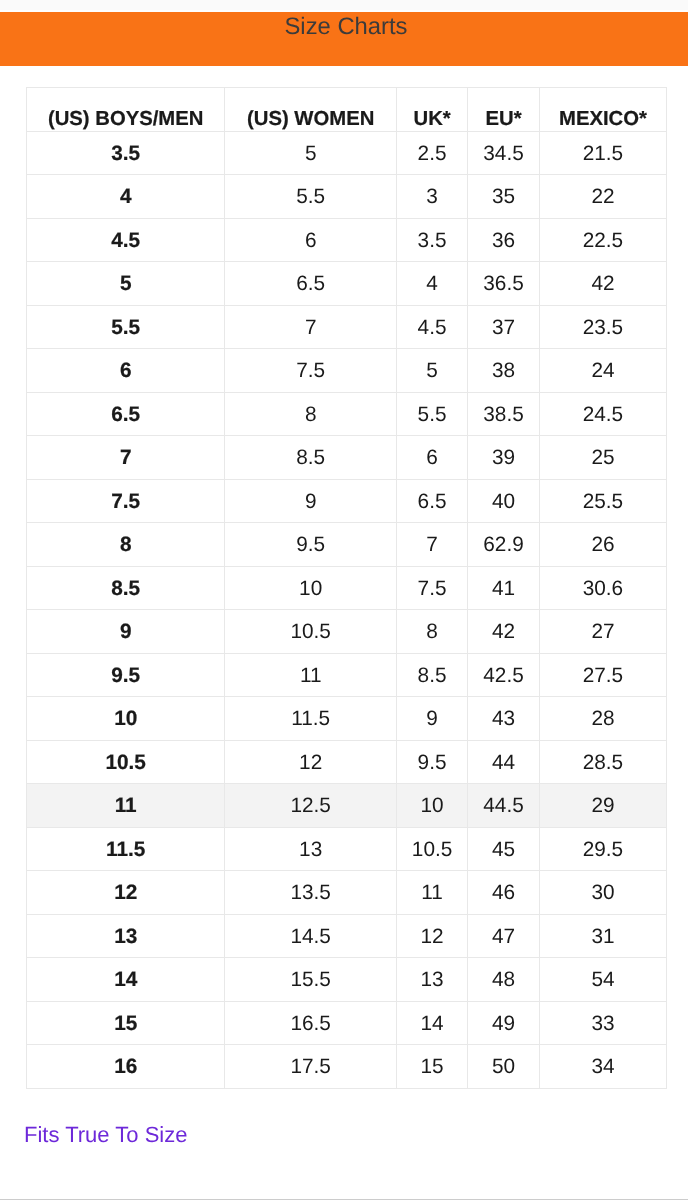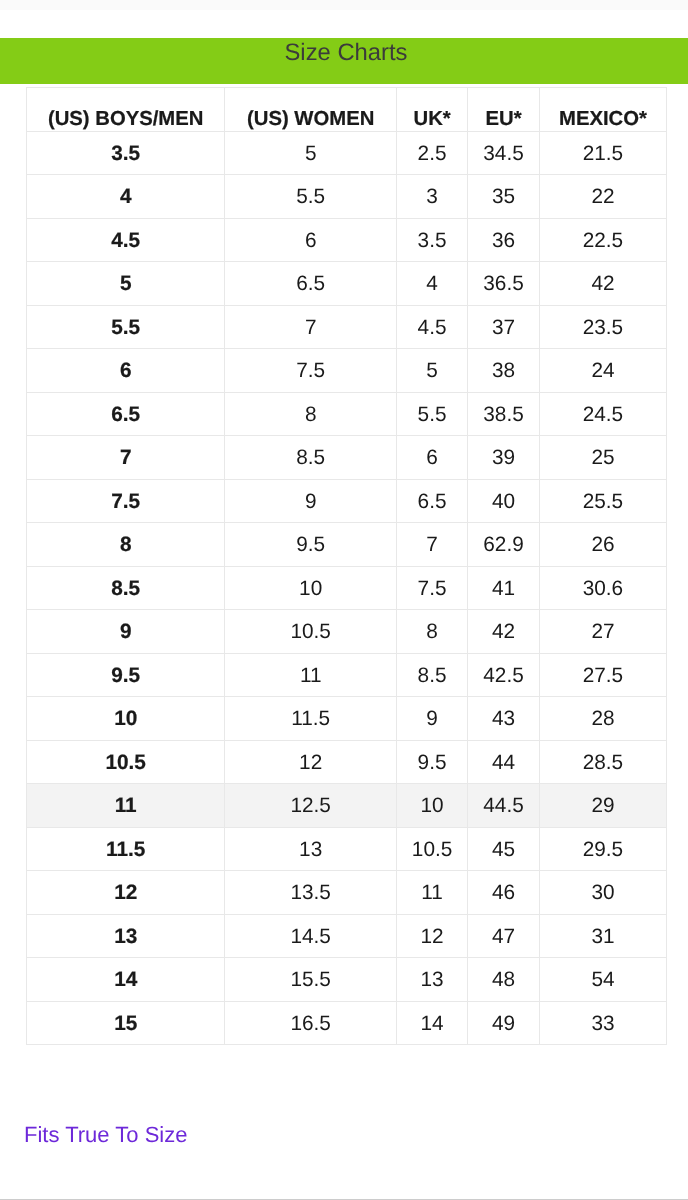--- a/index.html
+++ b/index.html
@@ -23,23 +23,22 @@
   }
 
   
   .top-strip {
     position: absolute; left: 0; top: 0;
     width: 688px; height: 10px;
     background: #fafafa;
   }
   .title-bar {
     position: absolute; left: 0; top: 12px;
-    width: 688px; height: 46px;
-    background: #84cc16;
-    margin-top: 26px;
+    width: 688px; height: 54px;
+    background: #f97316;
   }
   .title-bar .title {
     position: absolute; left: 2px; top: -0.5px;
     width: 688px;
     text-align: center;
     line-height: 30px;
     font-size: 23.8px;
     font-weight: 400;
     color: #3b3b3b;
     white-space: nowrap;
@@ -273,20 +272,27 @@
             <td class="c3"><span class="cell-txt">48</span></td>
             <td class="c4"><span class="cell-txt">54</span></td>
           </tr>
           <tr>
             <td class="c0"><span class="cell-txt">15</span></td>
             <td class="c1"><span class="cell-txt">16.5</span></td>
             <td class="c2"><span class="cell-txt">14</span></td>
             <td class="c3"><span class="cell-txt">49</span></td>
             <td class="c4"><span class="cell-txt">33</span></td>
           </tr>
+          <tr>
+            <td class="c0"><span class="cell-txt">16</span></td>
+            <td class="c1"><span class="cell-txt">17.5</span></td>
+            <td class="c2"><span class="cell-txt">15</span></td>
+            <td class="c3"><span class="cell-txt">50</span></td>
+            <td class="c4"><span class="cell-txt">34</span></td>
+          </tr>
         </tbody>
     </table>
   </div>
 
   <div class="footnote">Fits True To Size</div>
 
   <div class="bottom-rule"></div>
 
 </div>
 

